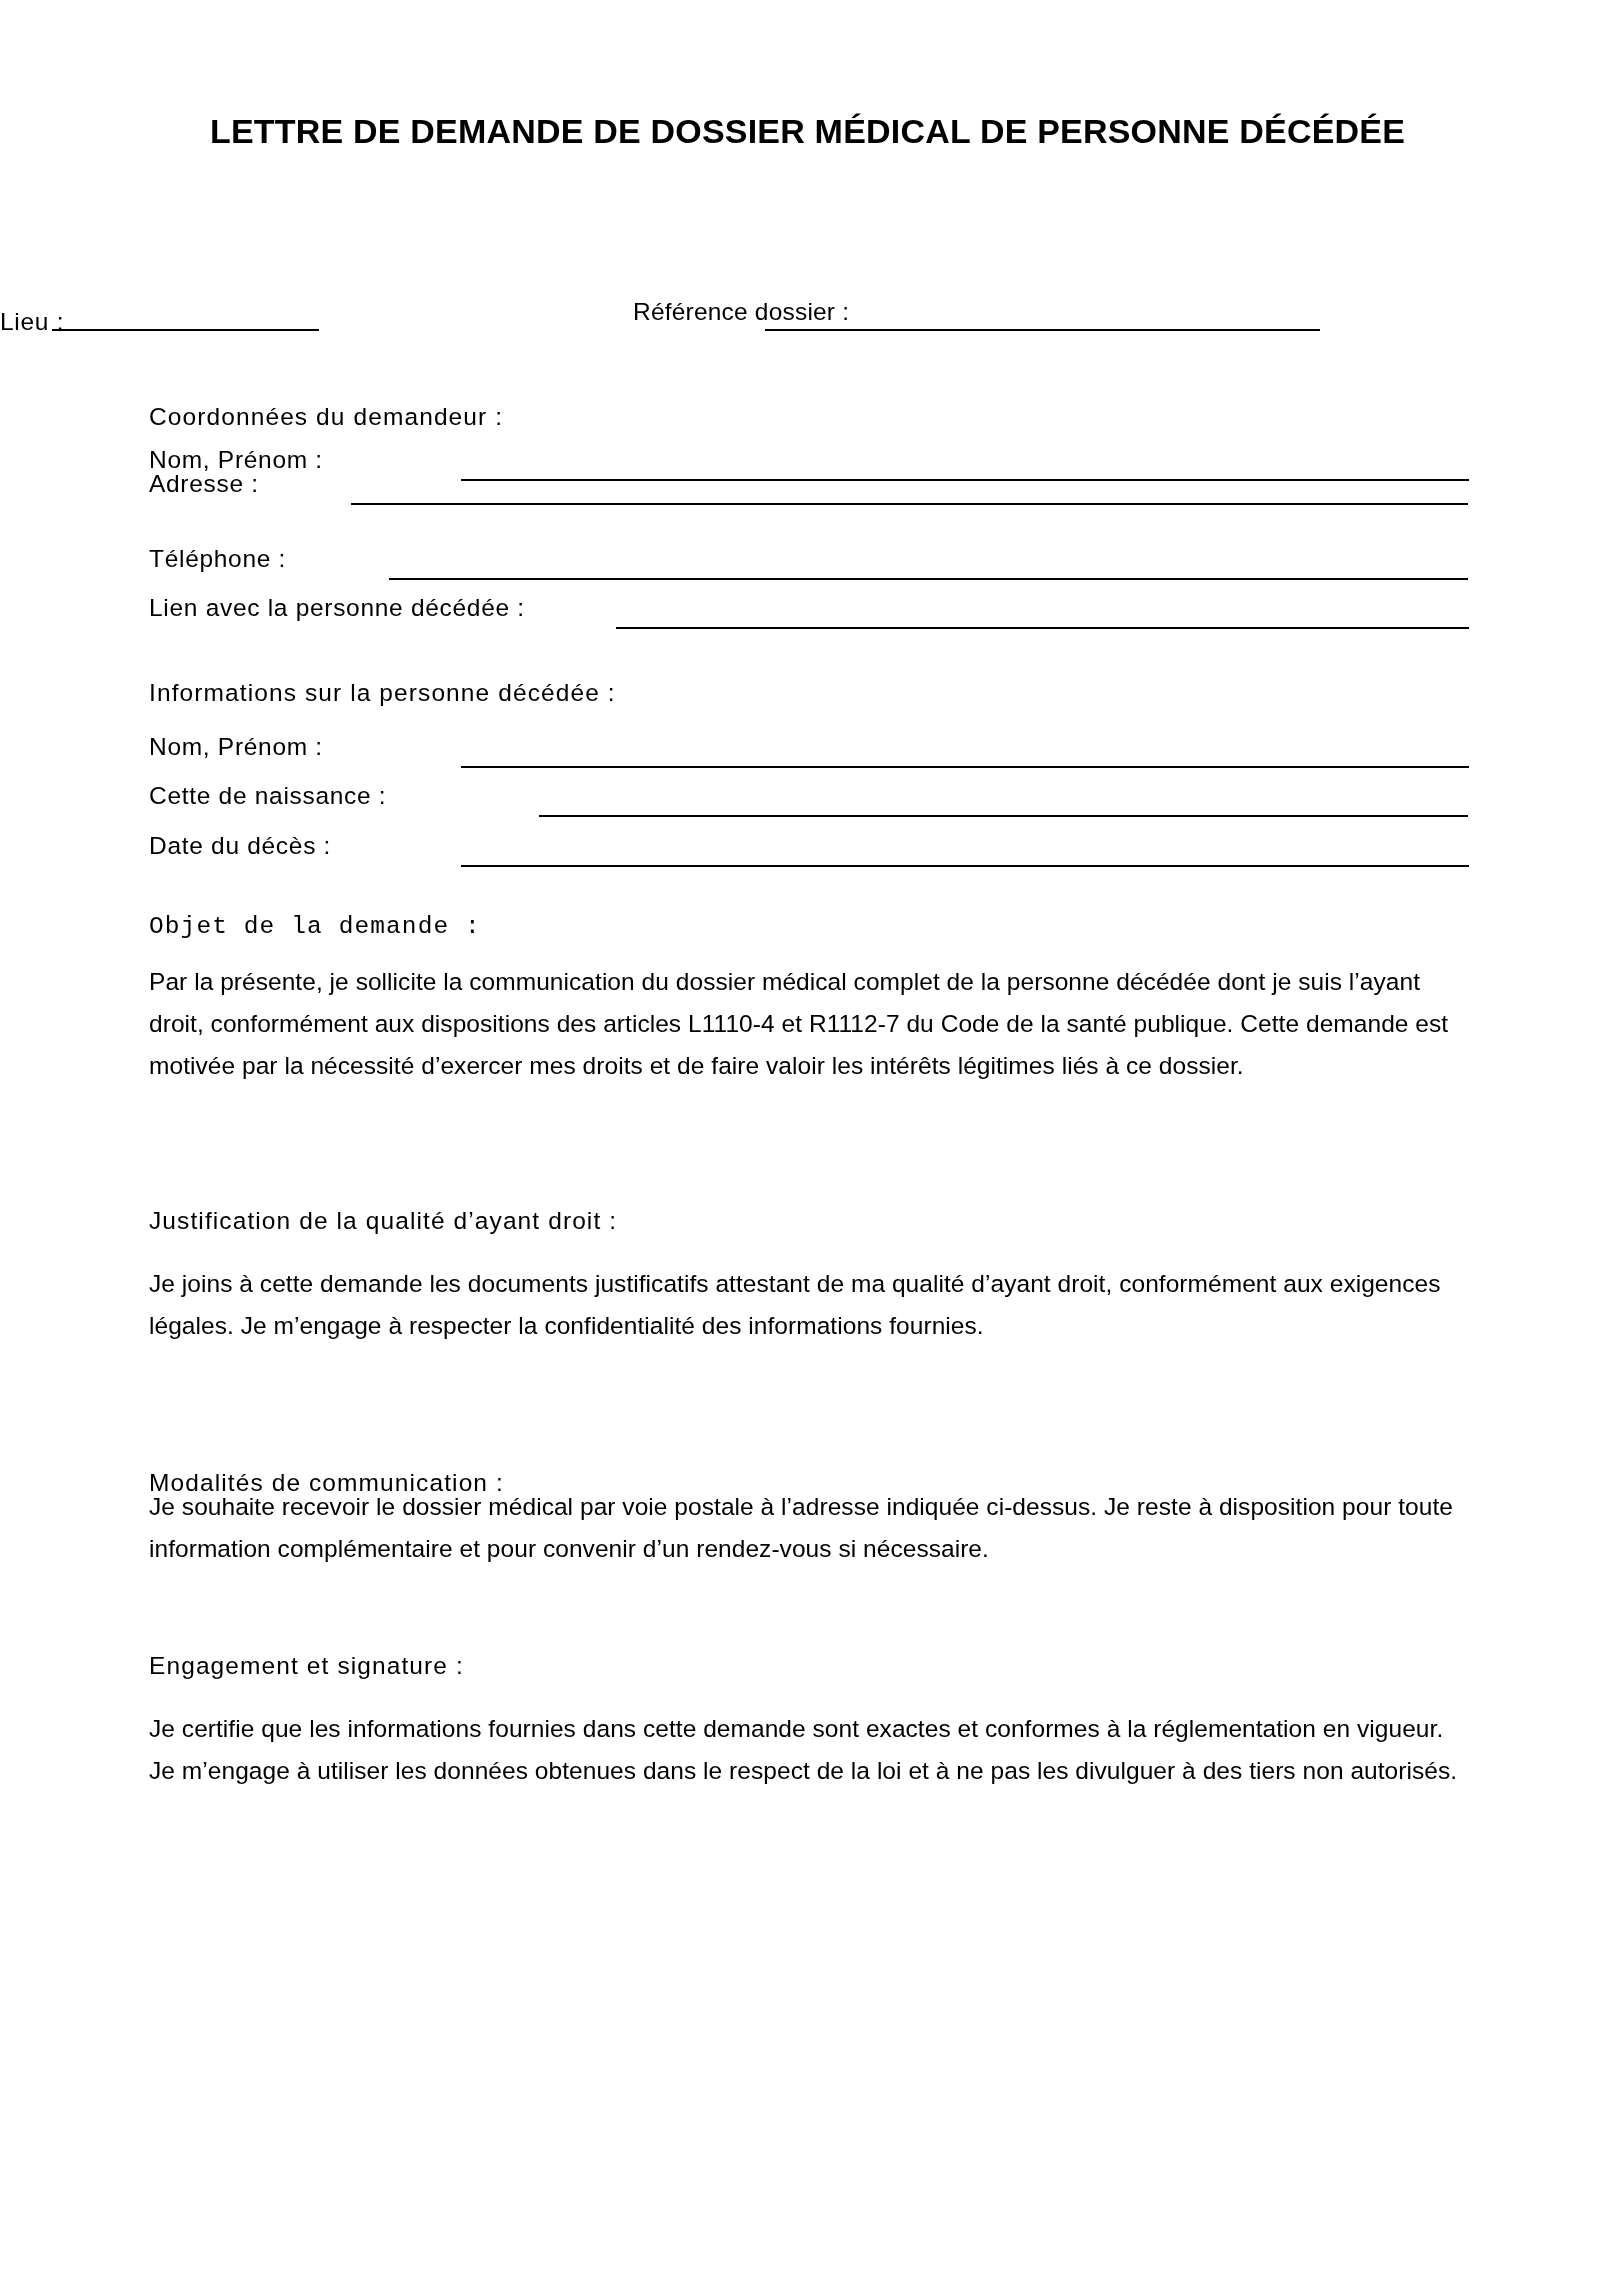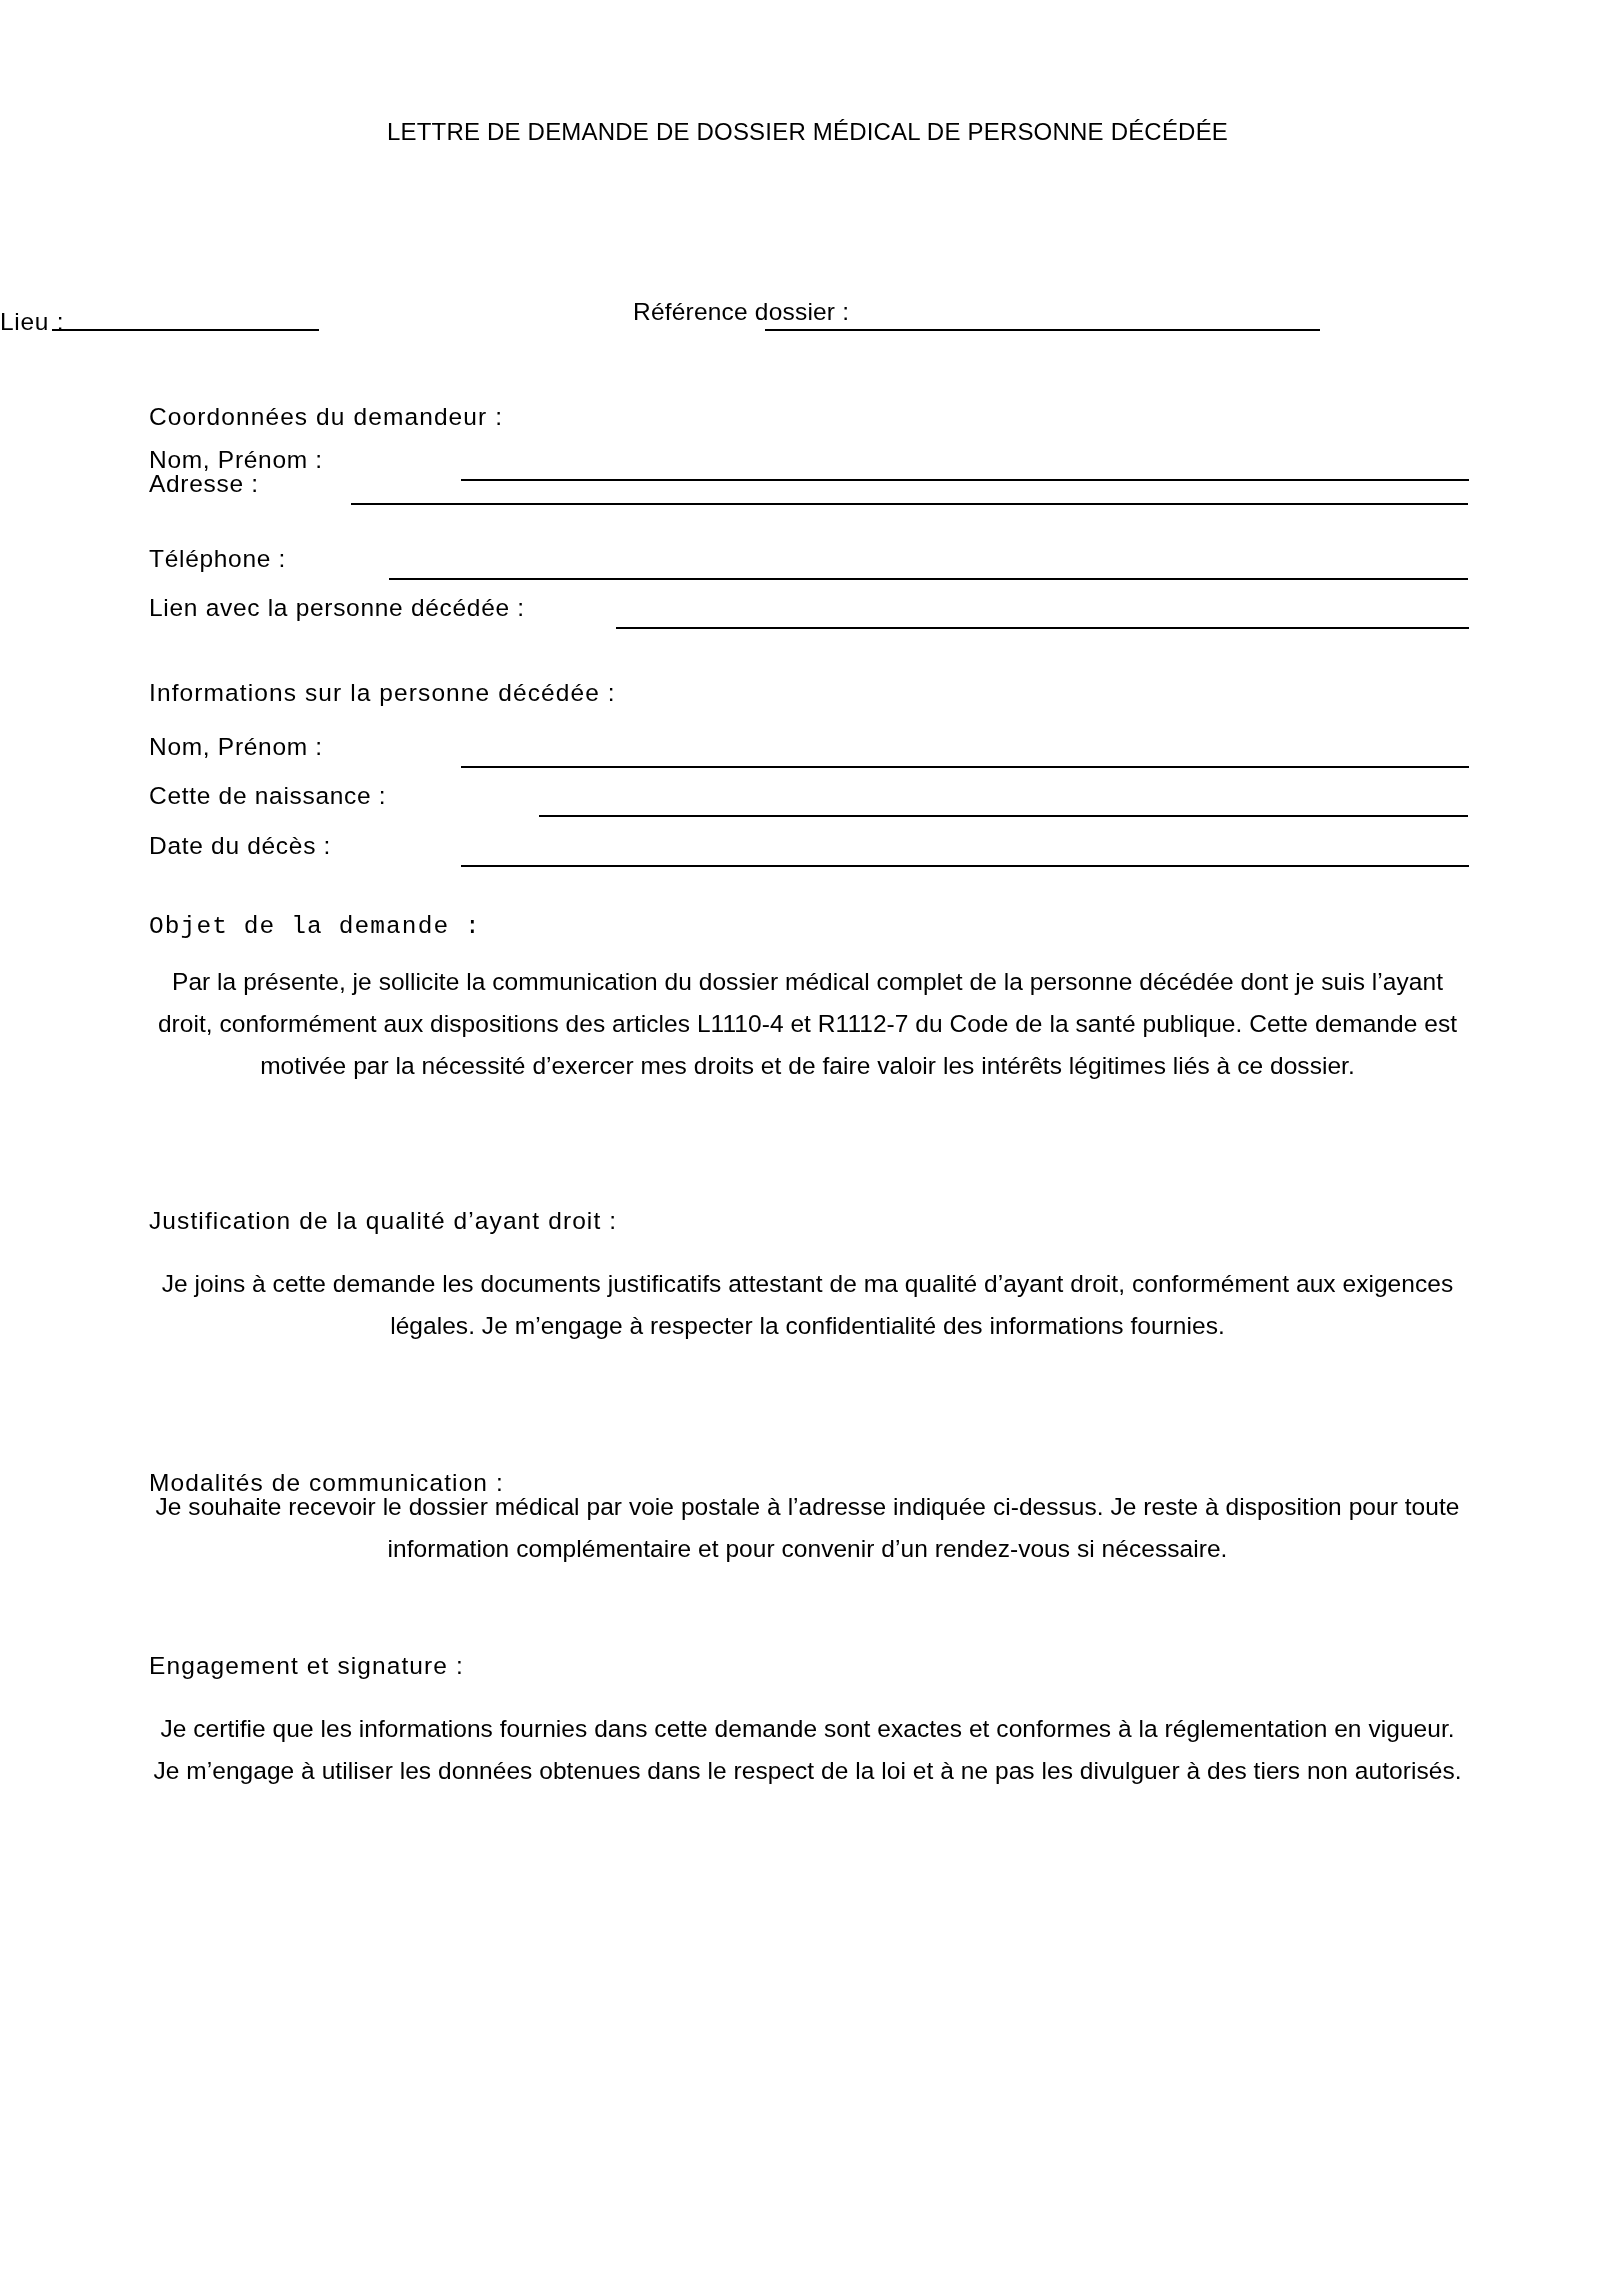--- a/index.html
+++ b/index.html
@@ -20,23 +20,23 @@
     box-sizing: border-box;
   }
 
   
   .doc-title {
     position: absolute;
     left: 149px;
     top: 108px;
     width: 1317px;
     text-align: center;
-    font-size: 24px;
+    font-size: 34px;
     line-height: 47px;
-    font-weight: 400;
+    font-weight: 700;
     letter-spacing: 0.2px;
     white-space: pre-line;
   }
 
   
   .content {
     position: absolute;
     left: 149px;
     top: 0;
     width: 1317px;
@@ -82,21 +82,21 @@
   }
 
   
   .paragraph {
     position: absolute;
     left: 0;
     width: 1317px;
     font-size: 24.5px;
     line-height: 42px;
     letter-spacing: 0.05px;
-    text-align: center;
+    text-align: left;
   }
 </style>
 </head>
 <body>
 
 <div class="page">
 
   <div class="doc-title">LETTRE DE DEMANDE DE DOSSIER MÉDICAL DE PERSONNE DÉCÉDÉE</div>
 
   <div class="field-row" style="top:294px;">

